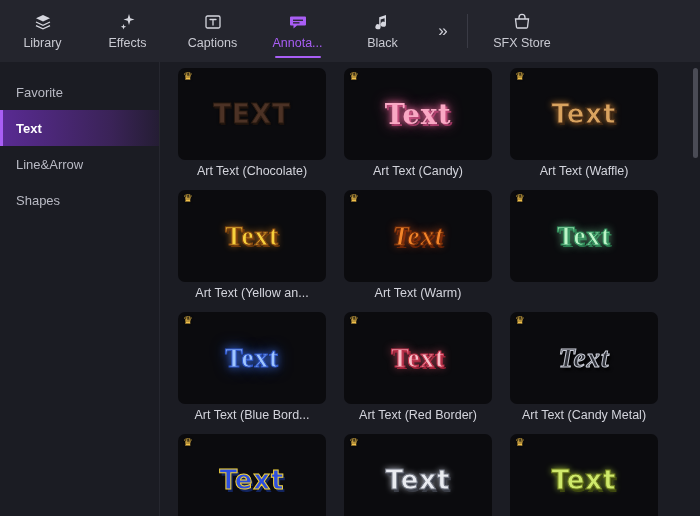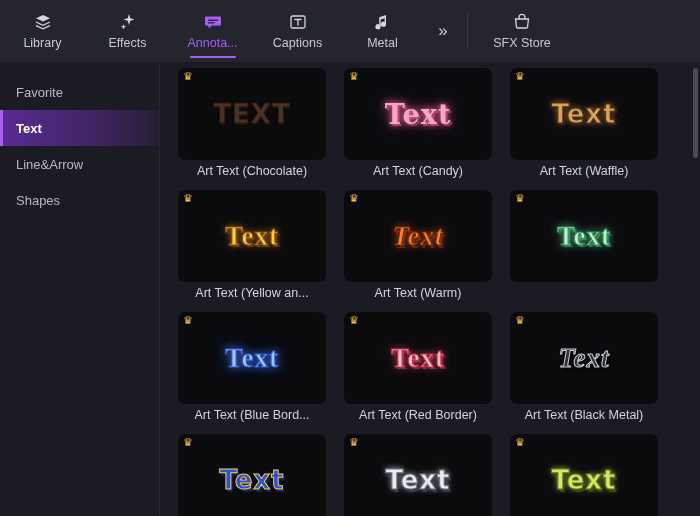--- a/index.html
+++ b/index.html
@@ -285,48 +285,48 @@
       <span class="ic">
         <svg width="20" height="20" viewBox="0 0 20 20" fill="currentColor">
           <path d="M11 2 L12.3 6.2 L16.5 7.5 L12.3 8.8 L11 13 L9.7 8.8 L5.5 7.5 L9.7 6.2 Z"></path>
           <path d="M5.5 12 L6.2 14 L8.2 14.7 L6.2 15.4 L5.5 17.4 L4.8 15.4 L2.8 14.7 L4.8 14 Z"></path>
         </svg>
       </span>
       <span class="lbl">Effects</span>
     </div>
 
 
+    <div class="tab">
+      <span class="ic">
+        <svg width="20" height="20" viewBox="0 0 20 20" fill="none" stroke="currentColor" stroke-width="1.3">
+          <rect x="3" y="4" width="14" height="12" rx="1.5"></rect>
+          <path d="M7 7.5 h6 M10 7.5 v5.5" stroke-linecap="round"></path>
+        </svg>
+      </span>
+      <span class="lbl">Captions</span>
+    </div>
+
     <div class="tab active">
       <span class="ic">
         <svg width="20" height="20" viewBox="0 0 20 20" fill="currentColor">
           <path d="M3 4.5 h14 a1 1 0 0 1 1 1 v7 a1 1 0 0 1 -1 1 H9 l-3.5 3 v-3 H3 a1 1 0 0 1 -1 -1 v-7 a1 1 0 0 1 1 -1 Z"></path>
           <rect x="5" y="7.6" width="10" height="1.3" fill="#24252d"></rect>
           <rect x="5" y="10.2" width="6.5" height="1.3" fill="#24252d"></rect>
         </svg>
       </span>
       <span class="lbl">Annota...</span>
     </div>
 
     <div class="tab">
       <span class="ic">
-        <svg width="20" height="20" viewBox="0 0 20 20" fill="none" stroke="currentColor" stroke-width="1.3">
-          <rect x="3" y="4" width="14" height="12" rx="1.5"></rect>
-          <path d="M7 7.5 h6 M10 7.5 v5.5" stroke-linecap="round"></path>
-        </svg>
-      </span>
-      <span class="lbl">Captions</span>
-    </div>
-
-    <div class="tab">
-      <span class="ic">
         <svg width="20" height="20" viewBox="0 0 20 20" fill="currentColor">
           <path d="M13 3 v9.2 a2.6 2.6 0 1 1 -1.4 -2.3 V6.3 L7.6 7.6 v7.1 a2.6 2.6 0 1 1 -1.4 -2.3 V5.2 Z"></path>
         </svg>
       </span>
-      <span class="lbl">Metal</span>
+      <span class="lbl">Black</span>
     </div>
 
     <div class="chev">»</div>
 
     <div class="tb-sep"></div>
 
     <div class="tab store">
       <span class="ic">
         <svg width="20" height="20" viewBox="0 0 20 20" fill="none" stroke="currentColor" stroke-width="1.3">
           <path d="M3.5 7 h13 l-1 8.2 a1 1 0 0 1 -1 .8 H5.5 a1 1 0 0 1 -1 -.8 Z"></path>
@@ -419,21 +419,21 @@
             <span class="sample s-redborder">Text</span>
           </div>
           <div class="caption">Art Text (Red Border)</div>
         </div>
 
         <div class="cell">
           <div class="thumb">
             <span class="crown">♛</span>
             <span class="sample s-blackmetal">Text</span>
           </div>
-          <div class="caption">Art Text (Black Metal)</div>
+          <div class="caption">Art Text (Candy Metal)</div>
         </div>
 
         <div class="cell">
           <div class="thumb">
             <span class="crown">♛</span>
             <span class="sample s-bluebold">Text</span>
           </div>
           <div class="caption"></div>
         </div>
 

